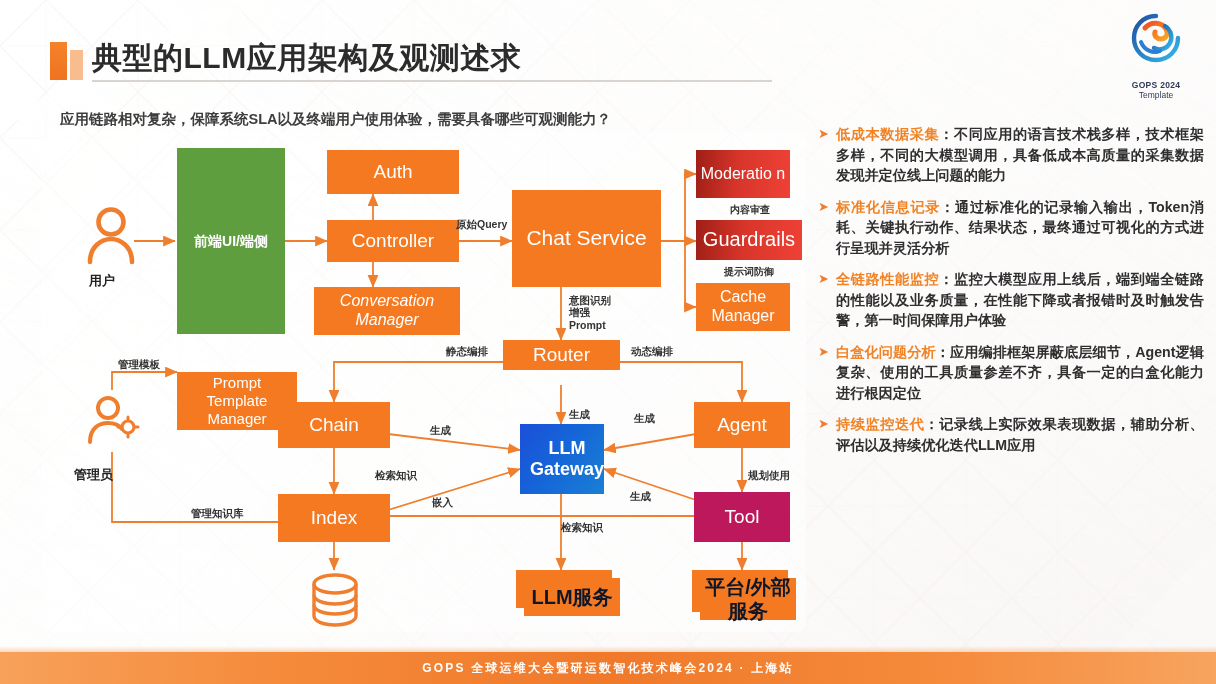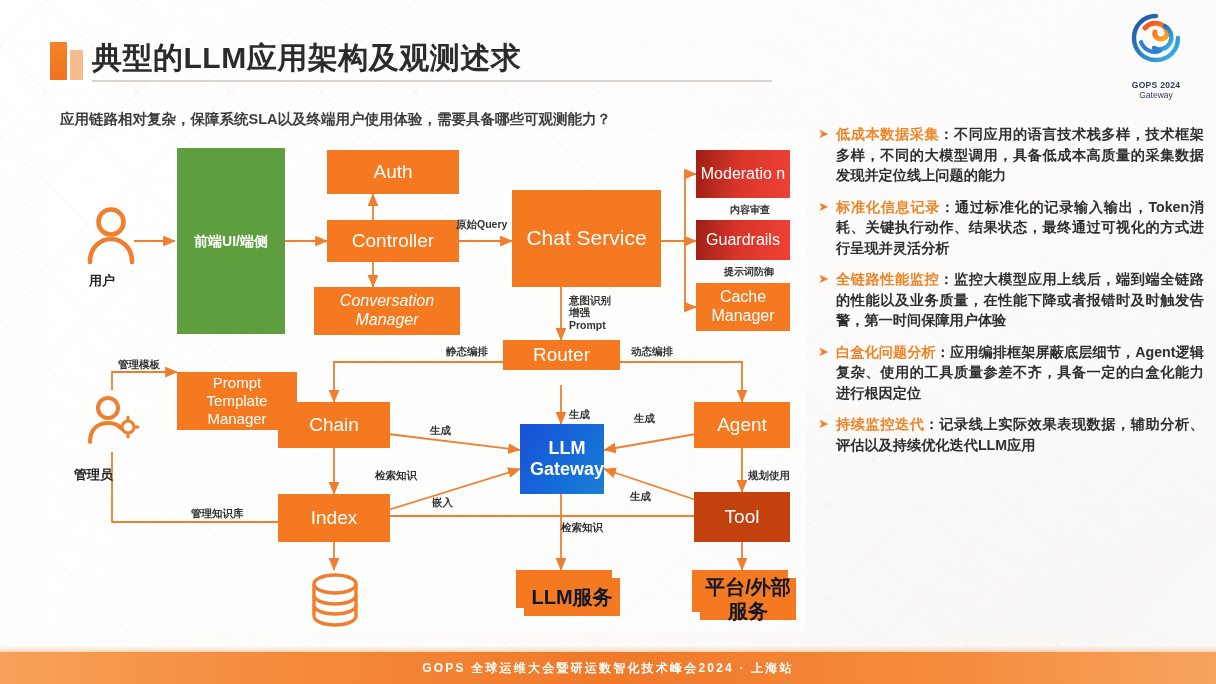--- a/index.html
+++ b/index.html
@@ -91,21 +91,21 @@
     color: #ffffff;
     font-size: 15px;
     line-height: 1.18;
     padding: 2px 4px;
     font-weight: 400;
   }
   .node.orange { background: #f47920; }
   .node.green  { background: #5f9e3f; }
   .node.red    { background: linear-gradient(95deg,#9e1f16 0%, #d8352a 45%, #ef4136 100%); }
   .node.blue   { background: linear-gradient(125deg,#1b4fd8 0%, #1565d8 45%, #1a7fd4 100%); font-weight: 700; padding-left: 14px; }
-  .node.green-dark { background: #c2410c; }
+  .node.green-dark { background: #be185d; }
   .node.bold { font-weight: 700; }
   .node.cn { font-size: 14px; font-weight: 700; }
 
   .stacked {
     position: absolute;
   }
   .stacked .back {
     position: absolute; left: 0; top: 0; width: 100%; height: 100%;
     background: #f47920;
   }
@@ -208,21 +208,21 @@
         <stop offset="0%" stop-color="#1e4fa3"></stop>
           <stop offset="100%" stop-color="#36b7e8"></stop>
       </linearGradient>
     </defs>
     <path d="M29 4 C16 4 7 14 7 26 C7 38 16 48 29 48 C42 48 51 38 51 26" fill="none" stroke="url(#lgB)" stroke-width="4.4" stroke-linecap="round"></path>
     <path d="M18 16 C24 9 35 10 39 17 C42 22 39 27 34 27 C30 27 27 24 28 20" fill="none" stroke="url(#lgA)" stroke-width="5" stroke-linecap="round"></path>
     <path d="M38 14 C44 18 46 25 43 31 C40 37 32 39 27 36" fill="none" stroke="url(#lgB)" stroke-width="4.4" stroke-linecap="round"></path>
     <path d="M14 30 C17 38 26 42 33 39" fill="none" stroke="#2a7fd4" stroke-width="4" stroke-linecap="round"></path>
   </svg>
   <div class="brand-a">GOPS 2024</div>
-  <div class="brand-b">Gateway</div>
+  <div class="brand-b">Template</div>
 </div>
 
 <div class="diagram-card">
   <svg class="card-diag" viewBox="0 0 764 500">
     <rect x="0" y="0" width="764" height="500" fill="url(#diagmesh)" opacity=".5"></rect>
     <rect x="0" y="0" width="764" height="500" fill="#ffffff" opacity=".45"></rect>
   </svg>
 </div>
 
 <div class="diagram-layer">
@@ -308,21 +308,21 @@
 
   <div class="node orange" style="left:285px; top:88px; width:132px; height:42px; font-size:19px;">Controller</div>
 
   <div class="node orange" style="left:272px; top:155px; width:146px; height:48px; font-size:16px;font-style:italic;">Conversation Manager</div>
 
   <div class="node orange" style="left:470px; top:58px; width:149px; height:97px; font-size:21px;">Chat Service</div>
 
   <div class="node red" style="left:654px; top:18px; width:94px; height:48px; font-size:16px;">Moderatio n</div>
   <div class="caption" style="left:676px; top:71px;">内容审查</div>
 
-  <div class="node red" style="left:654px; top:88px; width:94px; height:40px; font-size:16px;">Guardrails</div>
+  <div class="node red" style="left:654px; top:88px; width:106px; height:40px; font-size:20px;">Guardrails</div>
   <div class="caption" style="left:670px; top:133px;">提示词防御</div>
 
   <div class="node orange" style="left:654px; top:151px; width:94px; height:48px; font-size:16px;">Cache Manager</div>
 
   <div class="node orange" style="left:461px; top:208px; width:117px; height:30px; font-size:19px;">Router</div>
 
   <div class="node orange" style="left:135px; top:240px; width:120px; height:58px; font-size:15px;">Prompt Template Manager</div>
 
   <div class="node orange" style="left:236px; top:270px; width:112px; height:46px; font-size:19px;">Chain</div>
 

